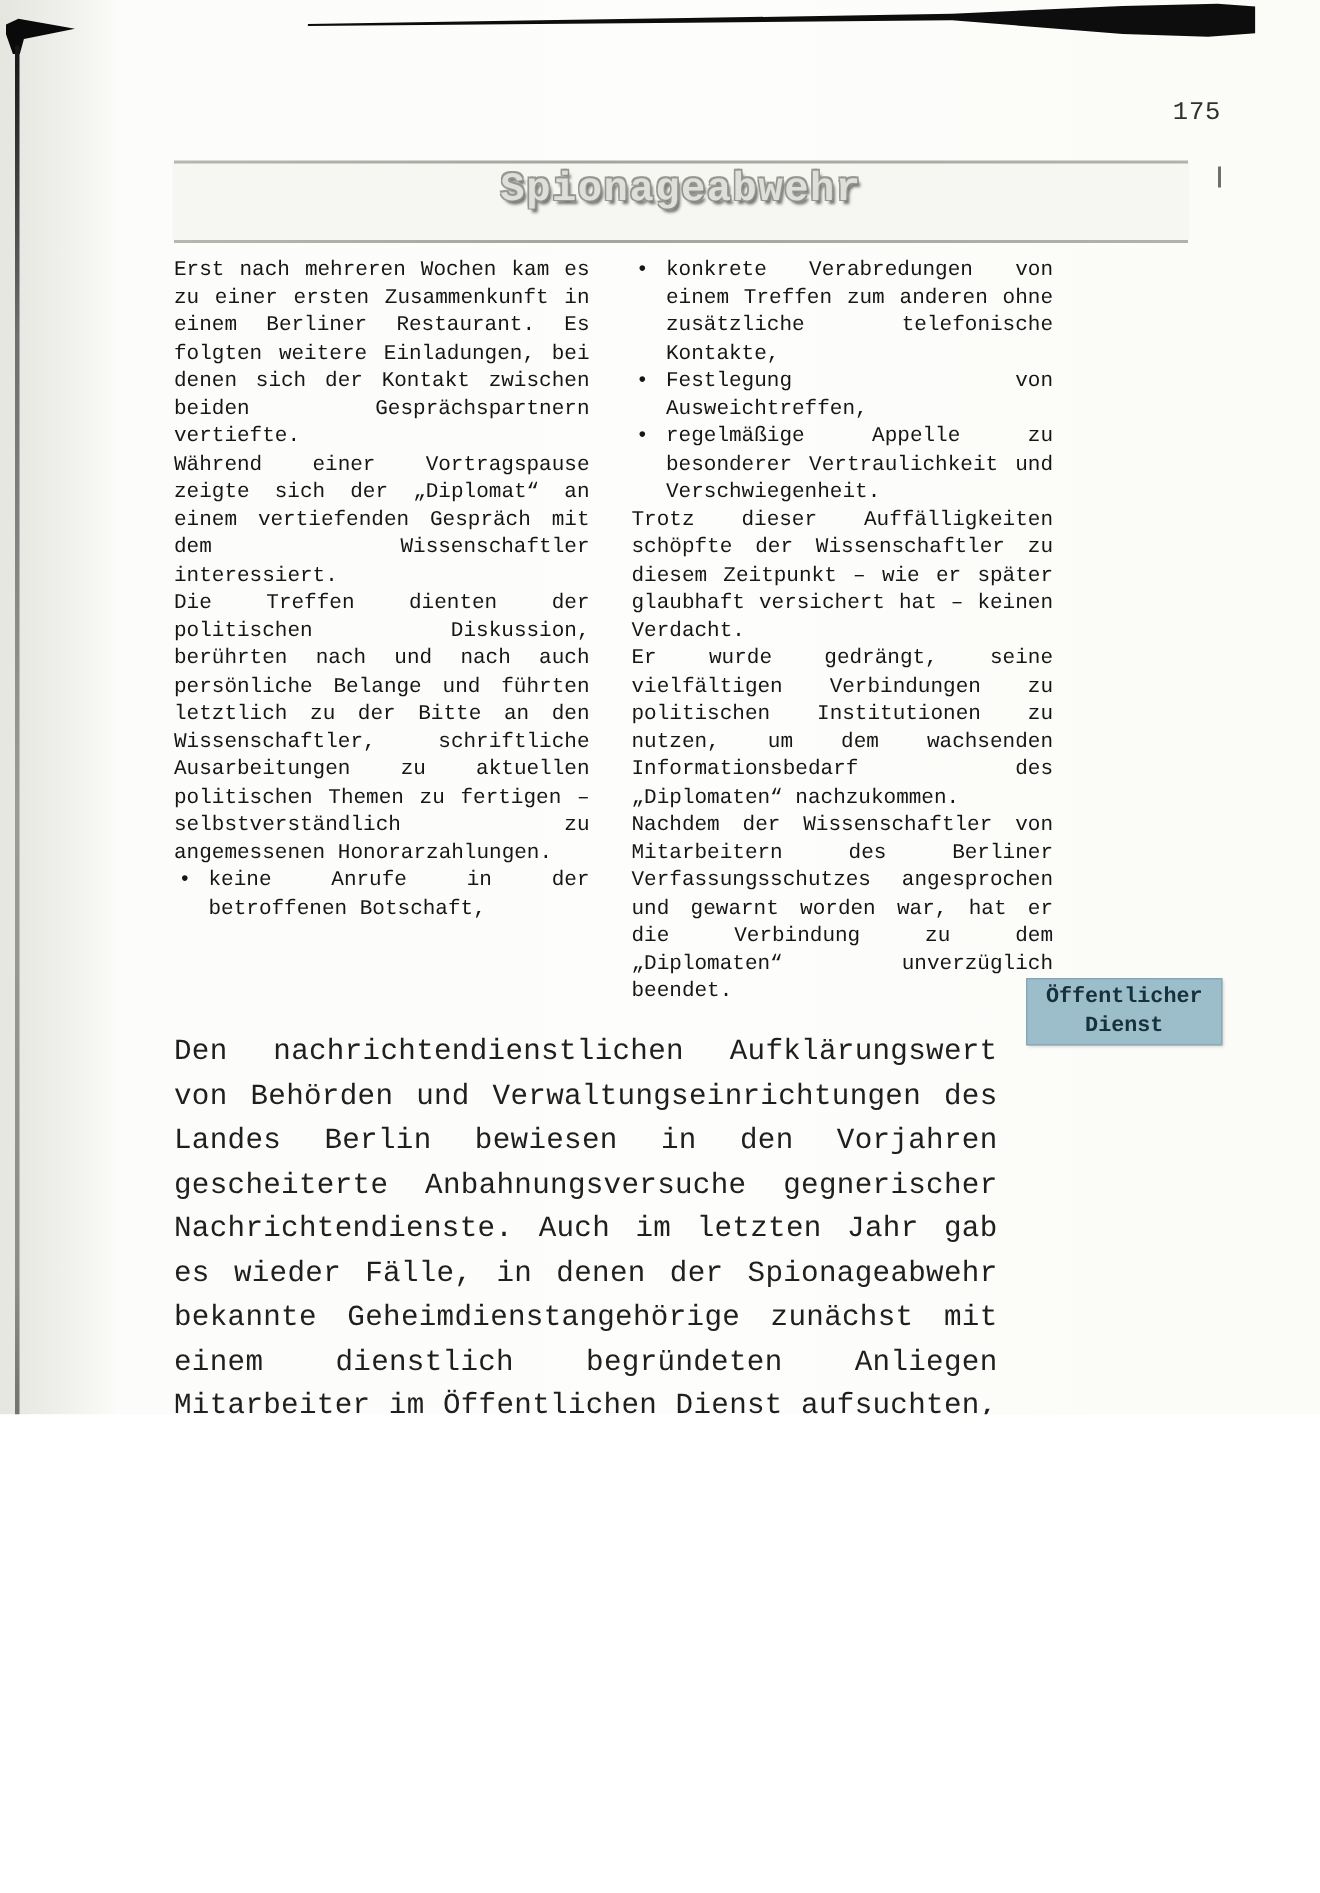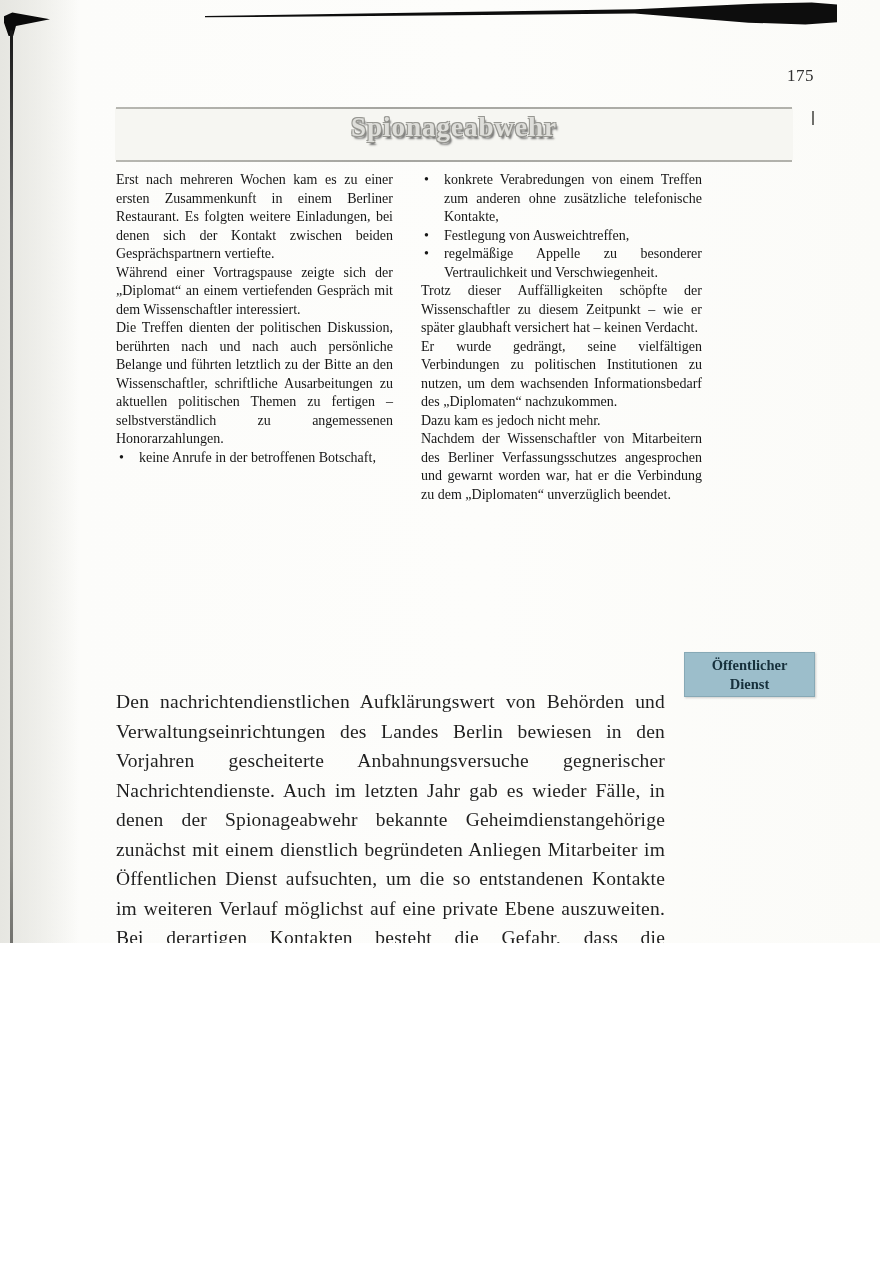--- a/index.html
+++ b/index.html
@@ -1,19 +1,19 @@
 <!DOCTYPE html>
 <html lang="de"><head>
 <meta charset="utf-8">
 <style>
   html,body { margin:0; padding:0; background:#ffffff; }
   .page {
     position:relative; width:880px; height:943px; overflow:hidden;
     background:linear-gradient(to right,#f3f3ef 0%,#fcfcfa 9%,#fdfdfb 55%,#fbfbf8 100%);
-    font-family:Liberation Serif, serif; color:#1c1c1c;
+    font-family:Liberation Mono, monospace; color:#1c1c1c;
   }
   
   .spine-shade { position:absolute; left:0; top:0; width:80px; height:100%;
     background:linear-gradient(to right,#e6e6e1,rgba(255,255,255,0)); }
   .streak { position:absolute; left:205px; top:2px; width:632px; height:24px; background:#0d0d0d;
     clip-path:polygon(0 58%,40% 42%,68% 30%,86% 8%,96% 2%,100% 10%,100% 84%,95% 94%,86% 86%,68% 48%,40% 55%,0 64%); }
   .corner-hook { position:absolute; left:4px; top:12px; width:46px; height:24px; background:#0a0a0a;
     clip-path:polygon(0 18%,18% 2%,100% 30%,26% 58%,20% 100%,10% 100%,0 45%); }
   .spine-line { position:absolute; left:10px; top:30px; width:3px; height:1212px; border-radius:2px;
     background:linear-gradient(to bottom,#161616,#6f6f6f 16%,#9c9c97 42%,#8d8d88 68%,#3c3c3a 90%,#141414); }
@@ -86,21 +86,20 @@
     <div class="bullet-item">
       <span class="bullet-marker">•</span>
       <span class="bullet-text">Festlegung von Ausweichtreffen,</span>
     </div>
     <div class="bullet-item">
       <span class="bullet-marker">•</span>
       <span class="bullet-text">regelmäßige Appelle zu besonderer Vertraulichkeit und Verschwiegenheit.</span>
     </div>
     <p>Trotz dieser Auffälligkeiten schöpfte der Wissenschaftler zu diesem Zeitpunkt – wie er später glaubhaft versichert hat – keinen Verdacht.</p>
     <p>Er wurde gedrängt, seine vielfältigen Verbindungen zu politischen Institutionen zu nutzen, um dem wachsenden Informationsbedarf des „Diplomaten“ nachzukommen.</p>
-    <p>Dazu kam es jedoch nicht mehr.</p>
     <p>Nachdem der Wissenschaftler von Mitarbeitern des Berliner Verfassungsschutzes angesprochen und gewarnt worden war, hat er die Verbindung zu dem „Diplomaten“ unverzüglich beendet.</p>
   </div>
 
   <div class="body-p body-p1">Den nachrichtendienstlichen Aufklärungswert von Behörden und Verwaltungseinrichtungen des Landes Berlin bewiesen in den Vorjahren gescheiterte Anbahnungsversuche gegnerischer Nachrichtendienste. Auch im letzten Jahr gab es wieder Fälle, in denen der Spionageabwehr bekannte Geheimdienstangehörige zunächst mit einem dienstlich begründeten Anliegen Mitarbeiter im Öffentlichen Dienst aufsuchten, um die so entstandenen Kontakte im weiteren Verlauf möglichst auf eine private Ebene auszuweiten. Bei derartigen Kontakten besteht die Gefahr, dass die Geheimdienstangehörigen die deutschen Gesprächspartner auch zu illegalen Auskünften aus ihren Dienstbereichen verleiten.</div>
 
   <div class="margin-label label-2" style="background: rgb(156, 190, 203);">
     <div>Bundes-</div>
     <div>einrichtungen</div>
   </div>
   <div class="margin-label label-1" style="background: rgb(156, 190, 203);">

